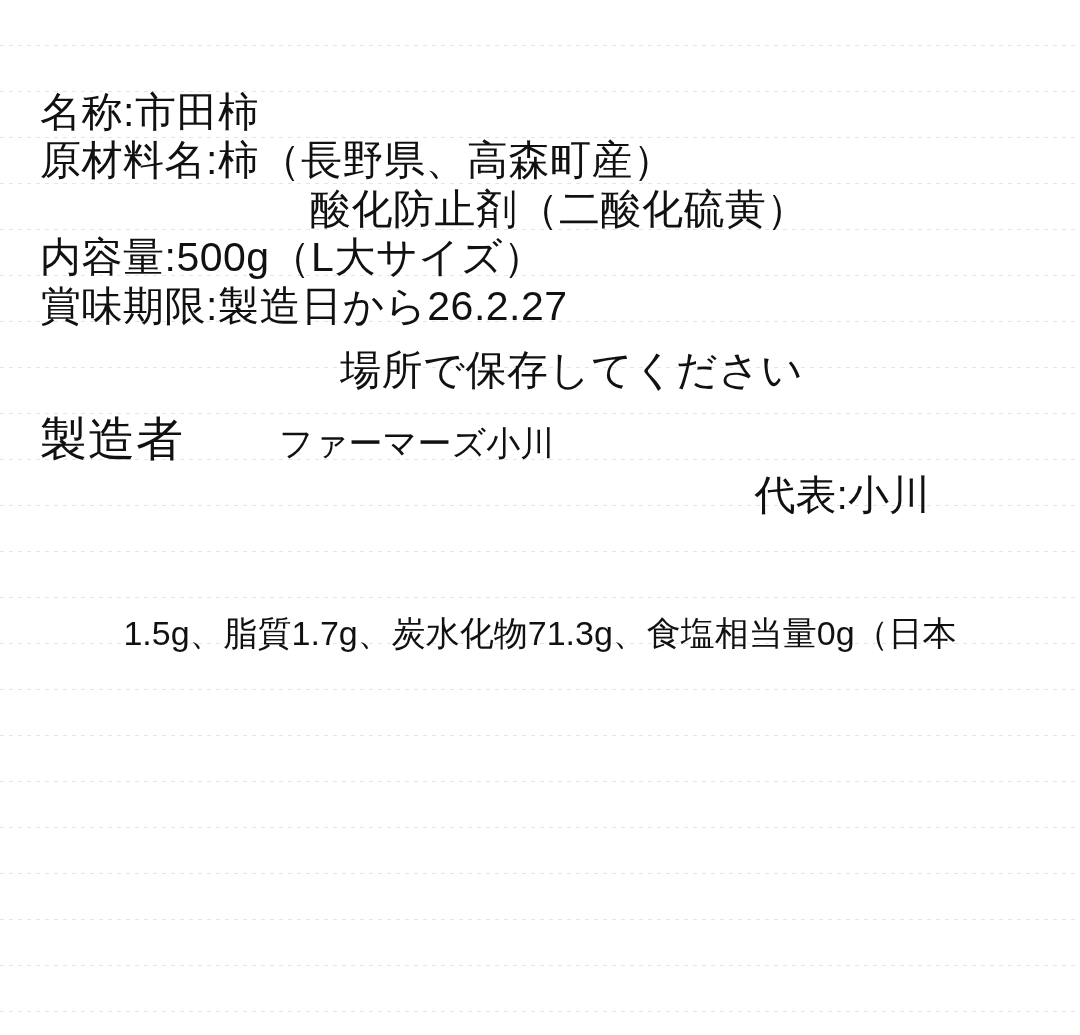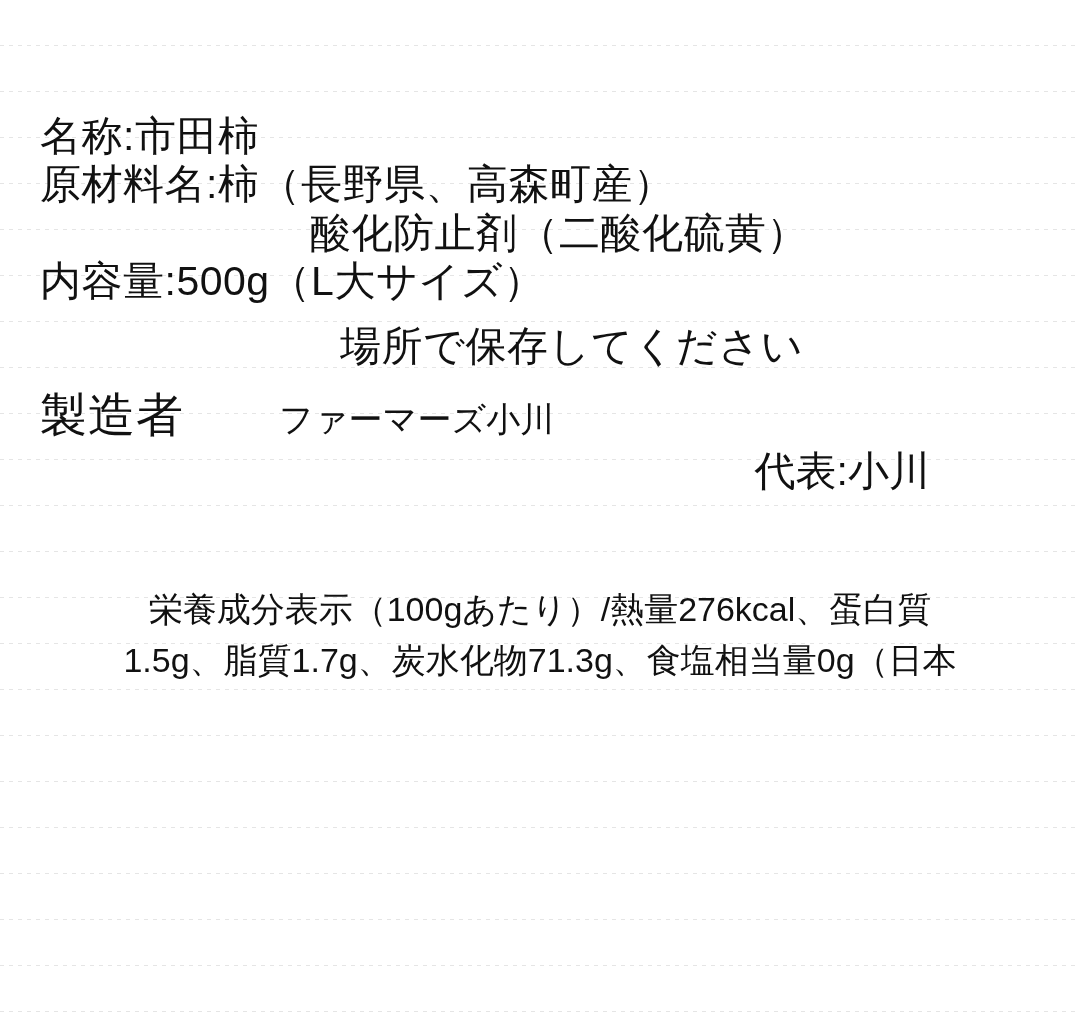--- a/index.html
+++ b/index.html
@@ -29,21 +29,21 @@
       rgba(0,0,0,0.10) 46px
     );
     background-size: 100% 46px;
     -webkit-mask-image: repeating-linear-gradient(to right, #000 0 4px, transparent 4px 9px);
     mask-image: repeating-linear-gradient(to right, #000 0 4px, transparent 4px 9px);
   }
 
   .label {
     position: relative;
     z-index: 2;
-    padding: 112px 40px 0 40px;
+    padding: 88px 40px 0 40px;
     box-sizing: border-box;
   }
 
   .line {
     line-height: 1.18;
     white-space: pre;
   }
 
   .main-block .line {
     font-size: 41px;
@@ -89,27 +89,27 @@
 
 <div class="guides"></div>
 
 <div class="label">
 
   <div class="main-block">
     <div class="line">名称:市田柿</div>
     <div class="line">原材料名:柿（長野県、高森町産）</div>
     <div class="line indent-1">酸化防止剤（二酸化硫黄）</div>
     <div class="line">内容量:500g（L大サイズ）</div>
+    <div class="line">賞味期限:製造日から26.2.27</div>
     <div class="line indent-2">場所で保存してください</div>
   </div>
 
   <div class="maker-row">
     <div class="maker-label">製造者</div>
     <div class="maker-name">ファーマーズ小川</div>
   </div>
   <div class="center-line center-shift">代表:小川</div>
 
   <div class="nutrition">
-    <div class="n-line">栄養成分表示（100gあたり）/熱量276kcal、蛋白質</div>
     <div class="n-line">1.5g、脂質1.7g、炭水化物71.3g、食塩相当量0g（日本</div>
   </div>
 
 </div>
 
 </body></html>

